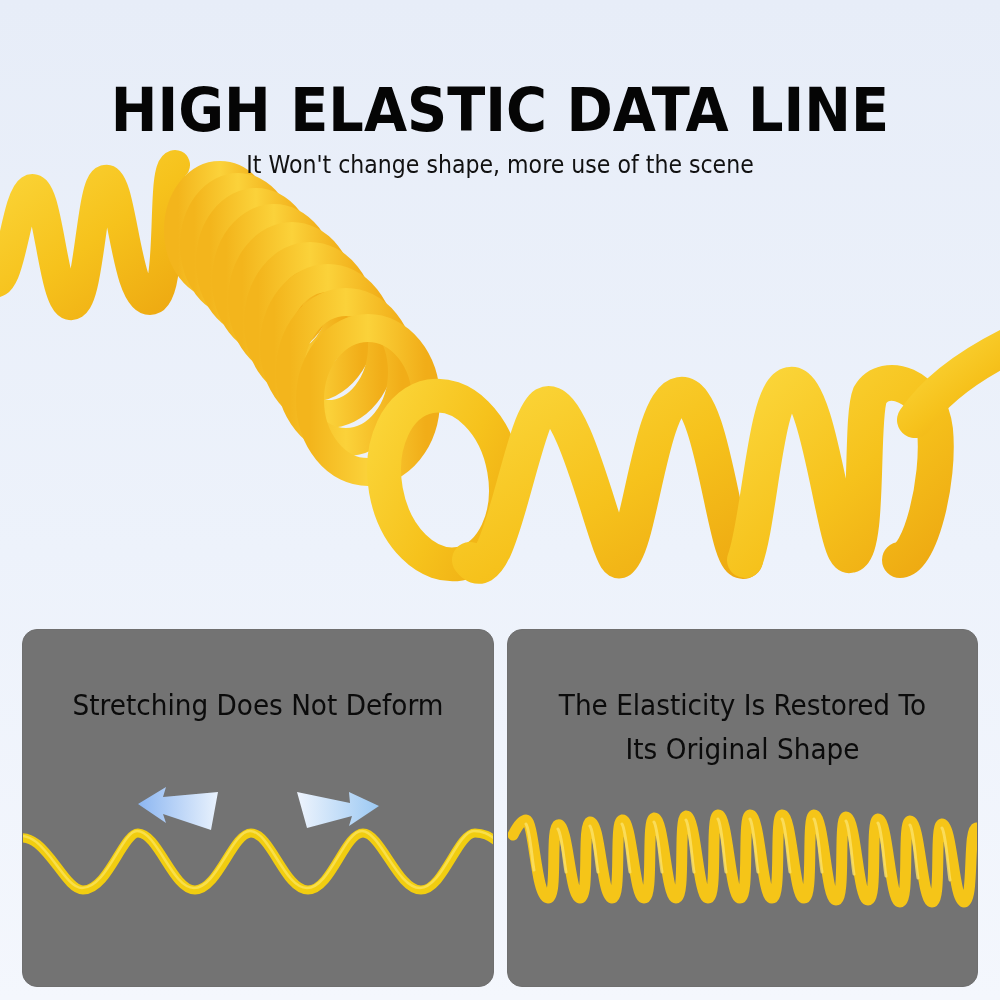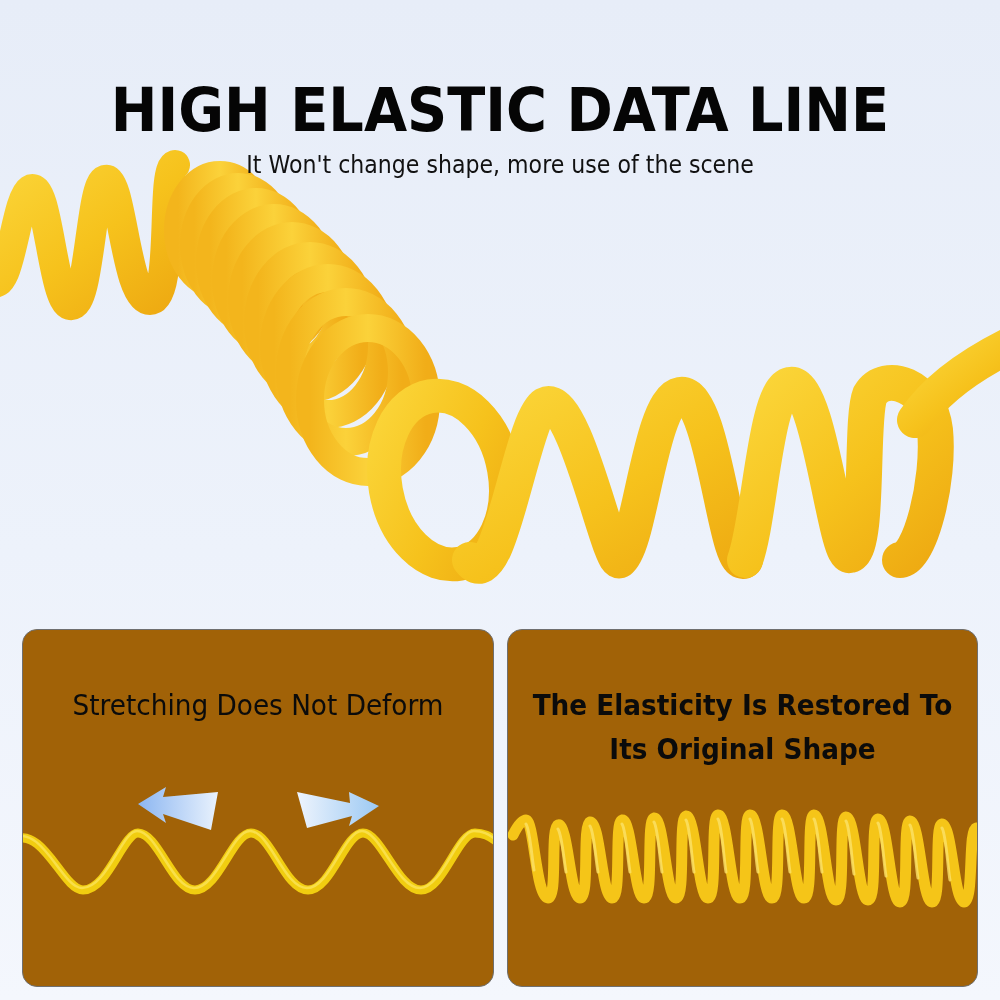--- a/index.html
+++ b/index.html
@@ -14,25 +14,25 @@
     font-family: "DejaVu Sans", sans-serif; font-weight: bold; font-size: 60px;
     letter-spacing: 0px; color: #050505; transform: scaleX(0.93); transform-origin: center;
     line-height: 76px;
   }
   .subline {
     position: absolute; left: 0; width: 1000px; top: 150px; text-align: center;
     font-family: "DejaVu Sans", sans-serif; font-size: 24px; color: #111;
     transform: scaleX(0.92); transform-origin: center; line-height: 30px;
   }
   .card {
-    position: absolute; top: 629px; height: 358px; background: #a16207;
+    position: absolute; top: 629px; height: 358px; background: #737373;
     border: 1.5px solid #6f6f6f; border-radius: 15px; overflow: hidden; box-sizing: border-box;
   }
   .card.left { left: 22px; width: 472px; }
-  .card.right { left: 507px; width: 471px; font-weight: bold; }
+  .card.right { left: 507px; width: 471px; }
   .card-title {
     position: absolute; left: 0; right: 0; top: 54px; text-align: center;
     font-family: "DejaVu Sans", sans-serif; font-size: 28px; color: #0b0b0b; line-height: 44px;
     transform: scaleX(0.94); transform-origin: center;
   }
   .card-svg { position: absolute; left: 0; top: 0; }
 </style>
 </head>
 <body>
 

